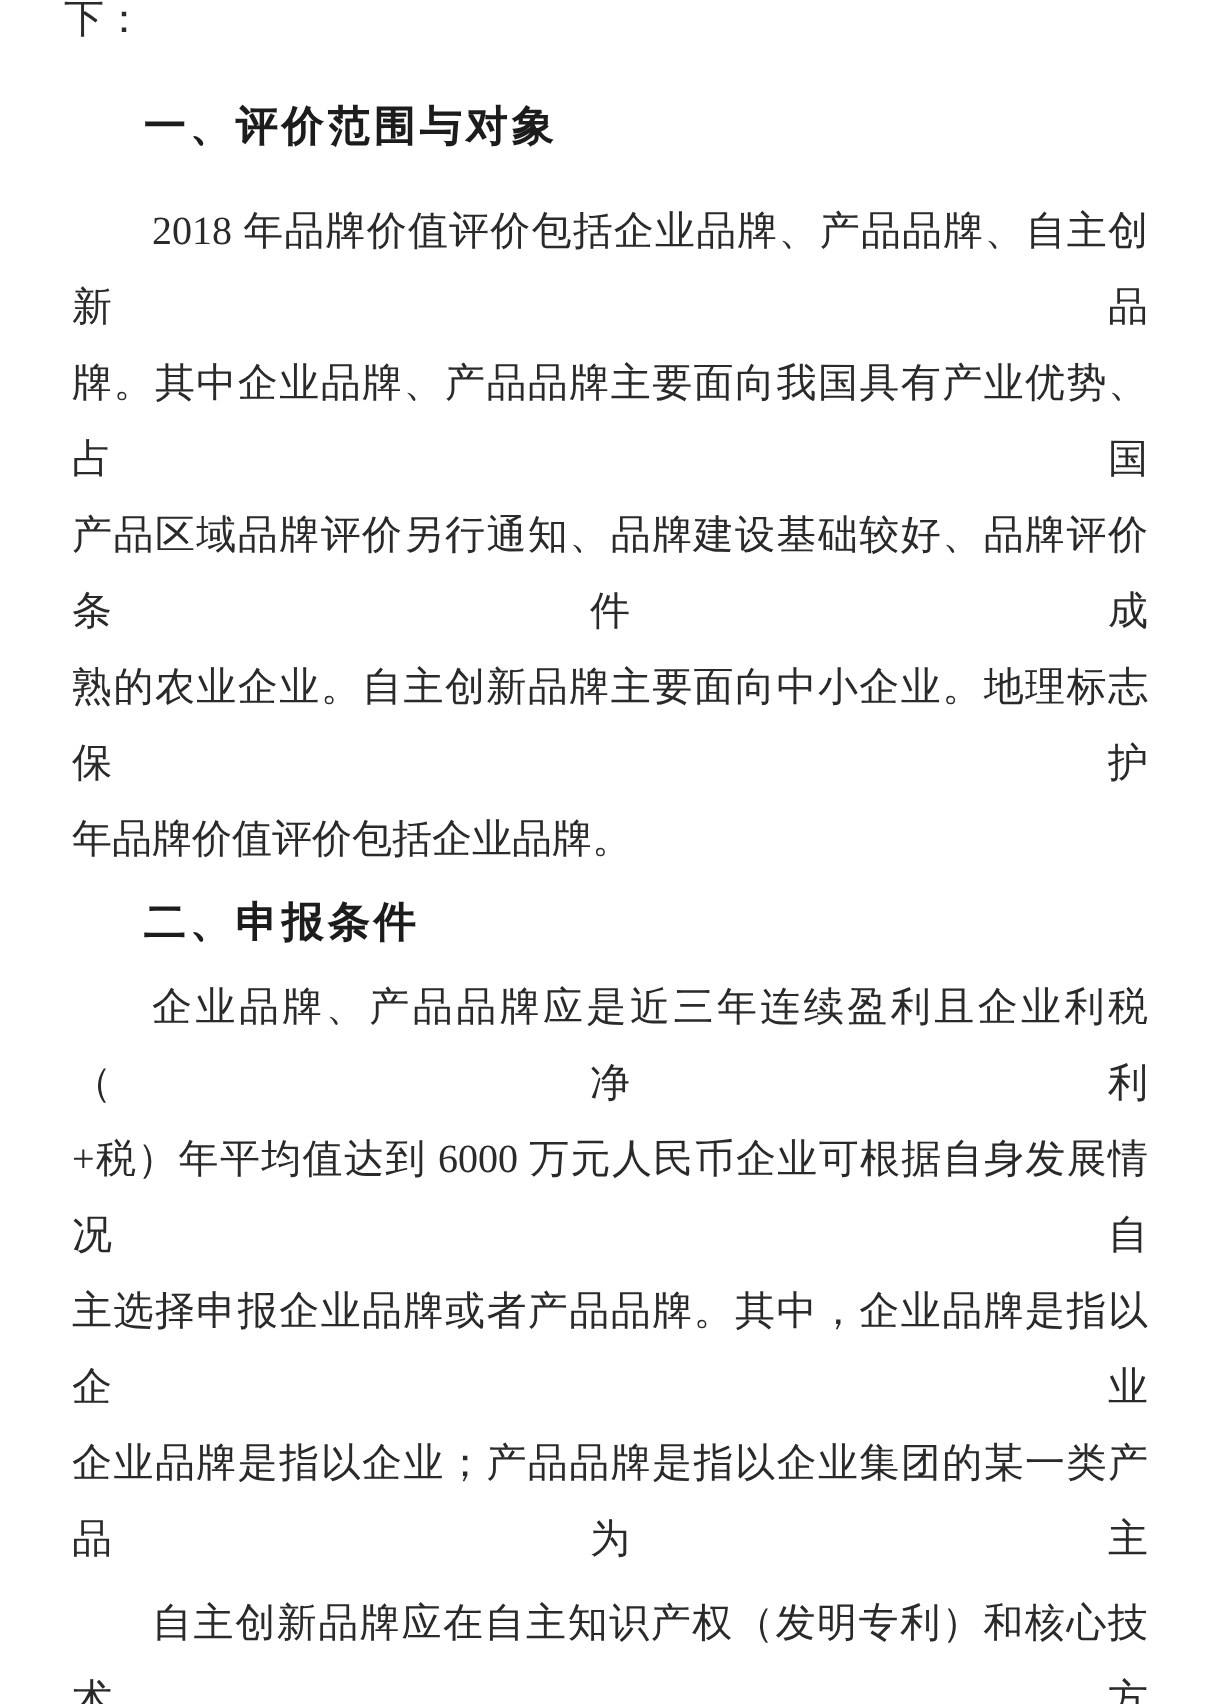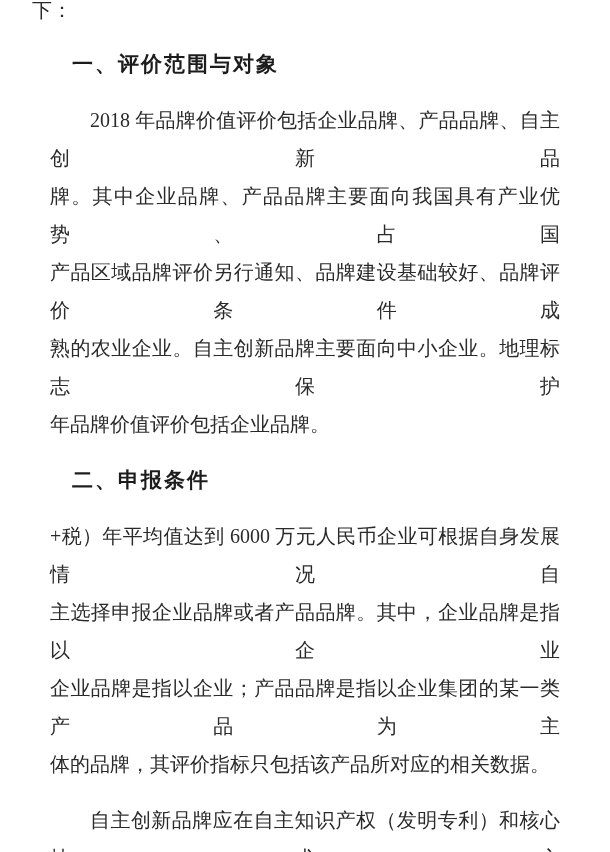--- a/index.html
+++ b/index.html
@@ -43,43 +43,43 @@
     margin: 16px 0 14px 0;
   }
   .indent {
     text-indent: 40px;
   }
   .fill {
     text-align: justify;
     text-align-last: justify;
   }
   .para {
-    margin: 18px;
+    margin: 4px;
   }
 </style>
 </head>
 <body>
 
 <div class="page">
   <div class="doc">
     <div class="line body">下：</div>
     <div id="sections">
         <div class="line heading first">一、评价范围与对象</div>
         <div class="para">
           <div class="line body indent fill">2018 年品牌价值评价包括企业品牌、产品品牌、自主创新品</div>
           <div class="line body fill">牌。其中企业品牌、产品品牌主要面向我国具有产业优势、占国</div>
           <div class="line body fill">产品区域品牌评价另行通知、品牌建设基础较好、品牌评价条件成</div>
           <div class="line body fill">熟的农业企业。自主创新品牌主要面向中小企业。地理标志保护</div>
           <div class="line body">年品牌价值评价包括企业品牌。</div>
         </div>
         <div class="line heading">二、申报条件</div>
         <div class="para">
+          <div class="line body indent fill">企业品牌、产品品牌应是近三年连续盈利且企业利税（净利</div>
           <div class="line body fill">+税）年平均值达到 6000 万元人民币企业可根据自身发展情况自</div>
           <div class="line body fill">主选择申报企业品牌或者产品品牌。其中，企业品牌是指以企业</div>
           <div class="line body fill">企业品牌是指以企业；产品品牌是指以企业集团的某一类产品为主</div>
-          <div class="line body">体的品牌，其评价指标只包括该产品所对应的相关数据。</div>
         </div>
         <div class="para">
           <div class="line body indent fill">自主创新品牌应在自主知识产权（发明专利）和核心技术方</div>
         </div>
       </div>
   </div>
 </div>
 
 </body></html>

